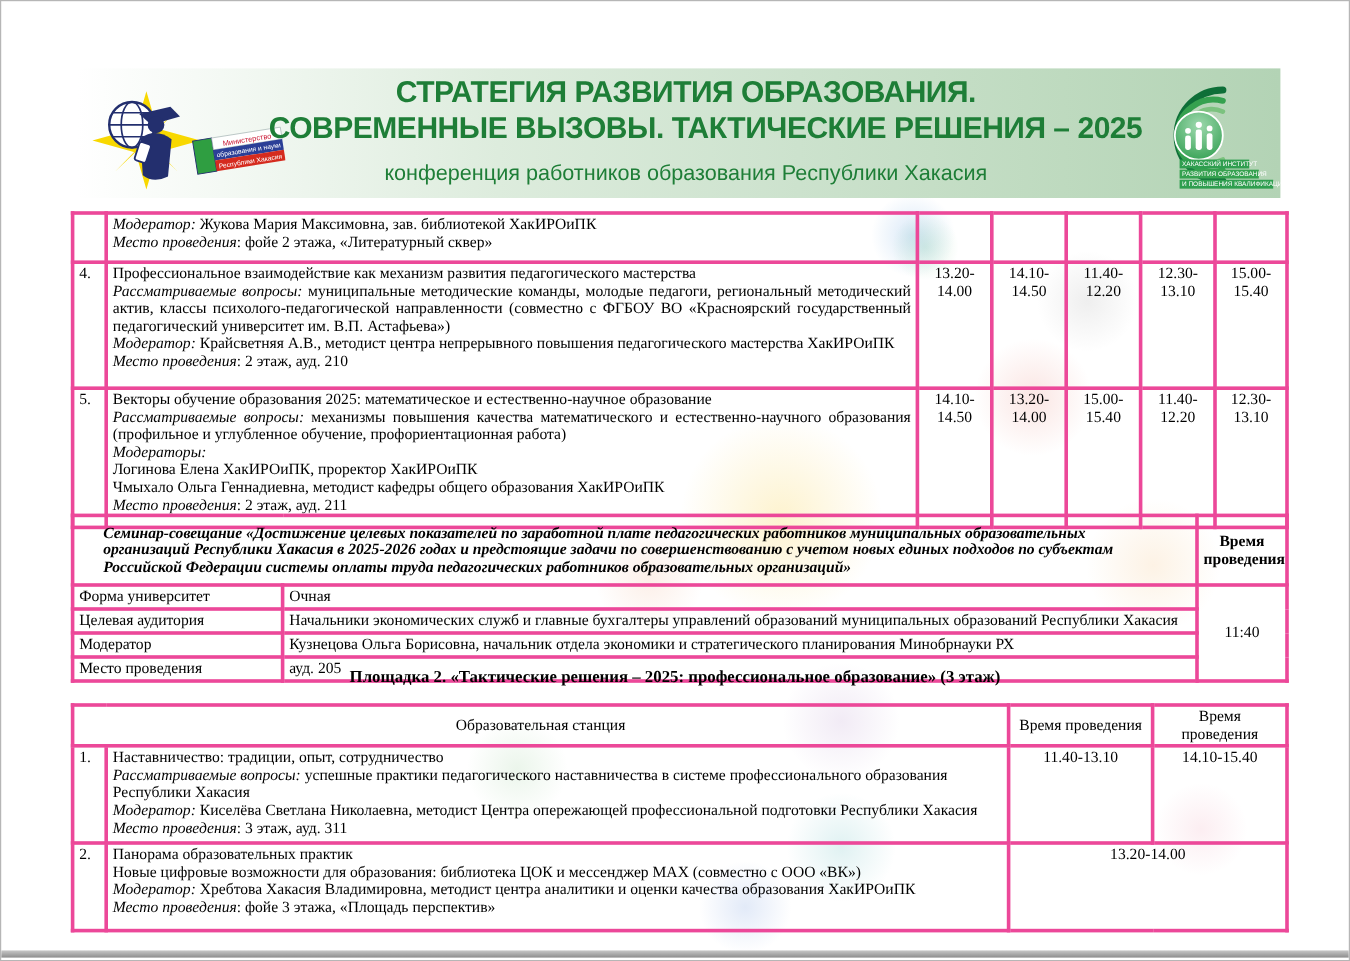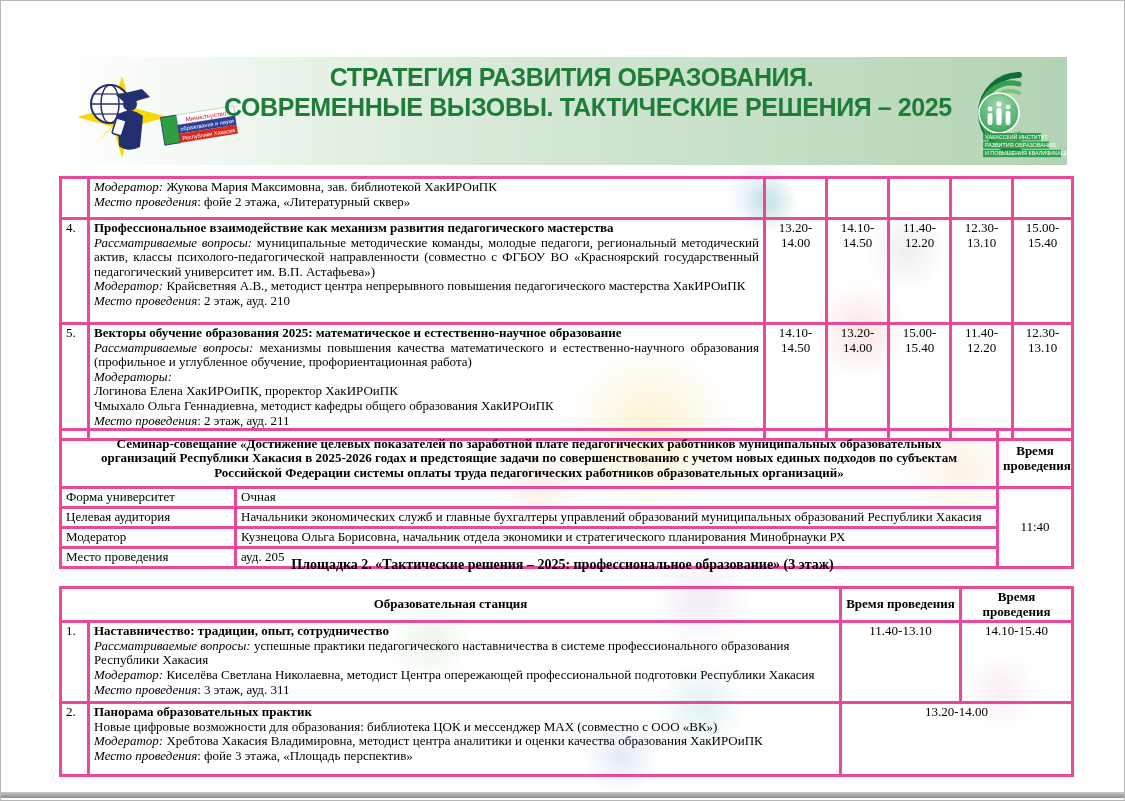--- a/index.html
+++ b/index.html
@@ -39,27 +39,27 @@
   
   table.tbl{position:absolute;border-collapse:collapse;table-layout:fixed;background:transparent;
             font-size:13px;line-height:14.6px;}
   table.tbl td{border:3px solid #ec4899;padding:1px 4px;vertical-align:top;overflow:hidden;}
   .tbl1{left:58px;top:175px;width:1012px;}
   .tbl1 tr.r-carry td{height:36px;}
   .tbl1 tr.r4 td{height:100px;}
   .tbl1 tr.r5 td{height:111px;}
   td.num{text-align:left;padding-left:6px;}
   td.time{text-align:center;vertical-align:middle;padding:1px 2px;}
-  .bold{font-weight:bold;}
+  .bold{font-weight:normal;}
   .lbl{font-style:italic;}
   .just{text-align:justify;}
   .center{text-align:center;}
   
   .seminar{left:58px;top:427px;width:1012px;}
-  .seminar td.sem-title{height:53px;vertical-align:middle;text-align:center;font-weight:bold;padding:1px 24px;}
+  .seminar td.sem-title{height:53px;vertical-align:middle;text-align:left;font-weight:bold;padding:1px 24px;font-style:italic;}
   .seminar td.sem-time-head{vertical-align:middle;text-align:center;font-weight:bold;}
   .seminar tr.srow td{height:15px;vertical-align:middle;white-space:nowrap;}
   .seminar td.time{white-space:normal;}
   
   .heading2{position:absolute;left:0;top:556px;width:100%;text-align:center;
             font-weight:bold;font-size:14px;}
   .tbl2{left:58px;top:585px;width:1012px;line-height:15.3px;}
   .tbl2 tr.h2row td{height:17px;vertical-align:middle;}
   .tbl2 tr.p1 td{height:76px;}
   .tbl2 tr.p2 td{height:68px;}
@@ -97,20 +97,21 @@
         <rect x="108" y="59" width="58" height="9" fill="#d52b1e"></rect>
         <text x="137" y="48" font-family="Liberation Sans, sans-serif" font-size="6.2" fill="#c8102e" text-anchor="middle">Министерство</text>
         <text x="137" y="56.5" font-family="Liberation Sans, sans-serif" font-size="5.6" fill="#ffffff" text-anchor="middle">образования и науки</text>
         <text x="137" y="66" font-family="Liberation Sans, sans-serif" font-size="5.6" fill="#ffffff" text-anchor="middle">Республики Хакасия</text>
       </g>
     </svg>
 
     <div class="banner-titles">
       <div class="bt1">СТРАТЕГИЯ РАЗВИТИЯ ОБРАЗОВАНИЯ.</div>
       <div class="bt2">СОВРЕМЕННЫЕ ВЫЗОВЫ. ТАКТИЧЕСКИЕ РЕШЕНИЯ – 2025</div>
+      <div class="bsub">конференция работников образования Республики Хакасия</div>
     </div>
 
     <svg class="logo-right" width="140" height="96" viewBox="0 0 140 96">
       <defs>
         <radialGradient id="gGreen" cx="50%" cy="30%" r="80%">
           <stop offset="0%" stop-color="#9fd9ae"></stop>
           <stop offset="100%" stop-color="#2f9e4f"></stop>
         </radialGradient>
       </defs>
       <g fill="none" stroke-linecap="round">

